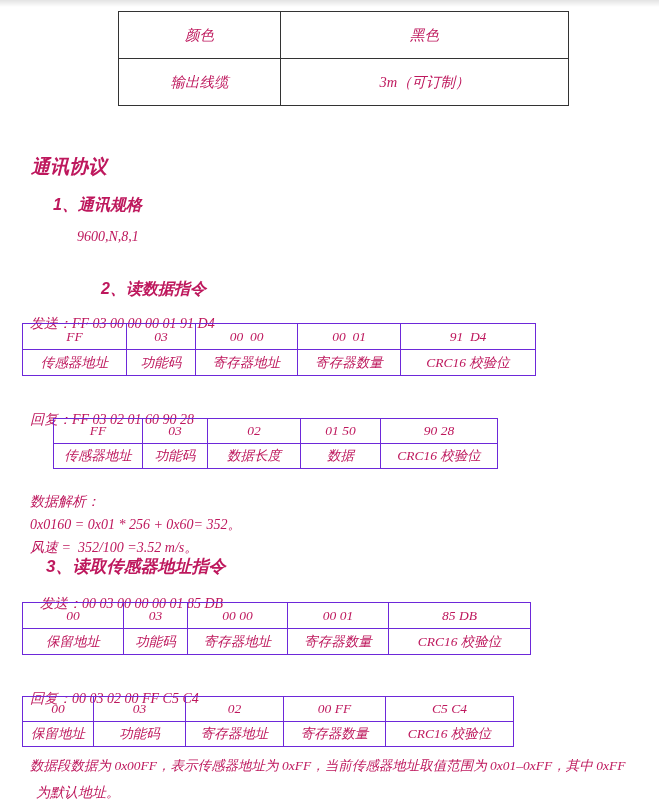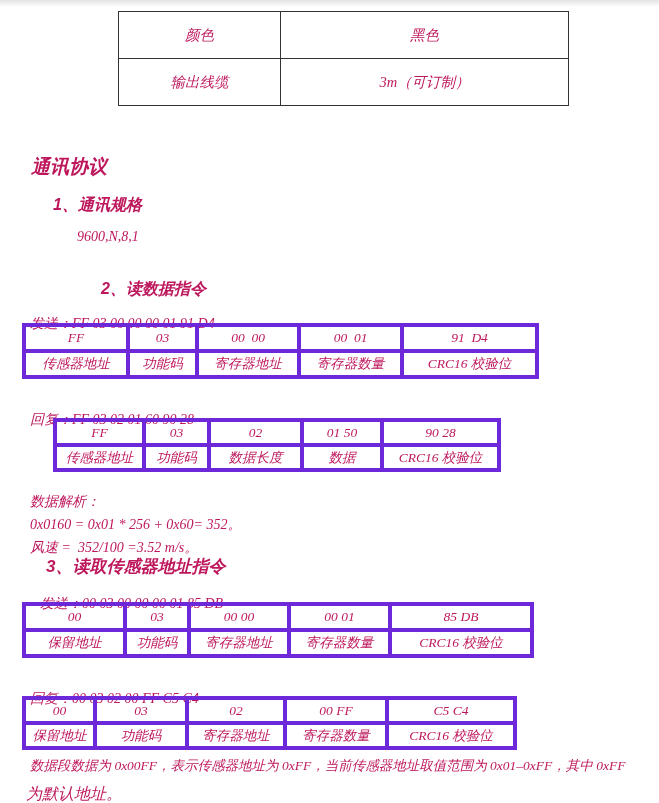--- a/index.html
+++ b/index.html
@@ -17,21 +17,21 @@
   .heading { font-family:"Liberation Sans","DejaVu Sans",sans-serif; font-weight:bold; }
   .body-line { font-size:14px;margin-top:12px; }
 
   
   .spec-table { position:absolute; left:118px; top:11px; border-collapse:collapse; table-layout:fixed; }
   .spec-table td { border:1.5px solid #333333; text-align:center; vertical-align:middle;
     height:47px; font-size:14.5px; white-space:pre; }
 
   
   .proto { position:absolute; border-collapse:collapse; table-layout:fixed; }
-  .proto td { border:4px solid #6d28d9; text-align:center; vertical-align:middle;
+  .proto td { border:1px solid #6d28d9; text-align:center; vertical-align:middle;
     font-size:13.5px; white-space:pre; }
   .proto.h26 td { height:26px; }
   .proto.h25 td { height:25px; }
 
   #title      { left:31px;  top:155px; font-size:19px;text-align:center; }
   #sec1-h     { left:53px;  top:195px; font-size:16px; }
   #sec1-v     { left:77px;  top:228px; font-size:14px; }
   #sec2-h     { left:53px;  top:279px; font-size:16px;margin-left:48px; }
   #sec2-send  { left:30px;  top:303px; }
   #t1         { left:22px;  top:323px; }
@@ -39,21 +39,21 @@
   #t2         { left:53px;  top:418px; }
   #ana-h      { left:30px;  top:481px; }
   #ana-1      { left:30px;  top:504px; }
   #ana-2      { left:30px;  top:527px; }
   #sec3-h     { left:30px;  top:556px; font-size:17px;margin-left:16px; }
   #sec3-send  { left:40px;  top:583px;text-align:center; }
   #t3         { left:22px;  top:602px; }
   #sec3-reply { left:30px;  top:678px; }
   #t4         { left:22px;  top:696px; }
   #note-1     { left:30px;  top:758px; font-size:13.5px; }
-  #note-2     { left:26px;  top:784px; font-size:16px; }
+  #note-2     { left:36px;  top:784px; font-size:14px; }
 </style>
 </head>
 <body>
 
 <div class="page">
 
   <div class="edge-fade"></div>
 
   <table class="spec-table">
     <colgroup>

